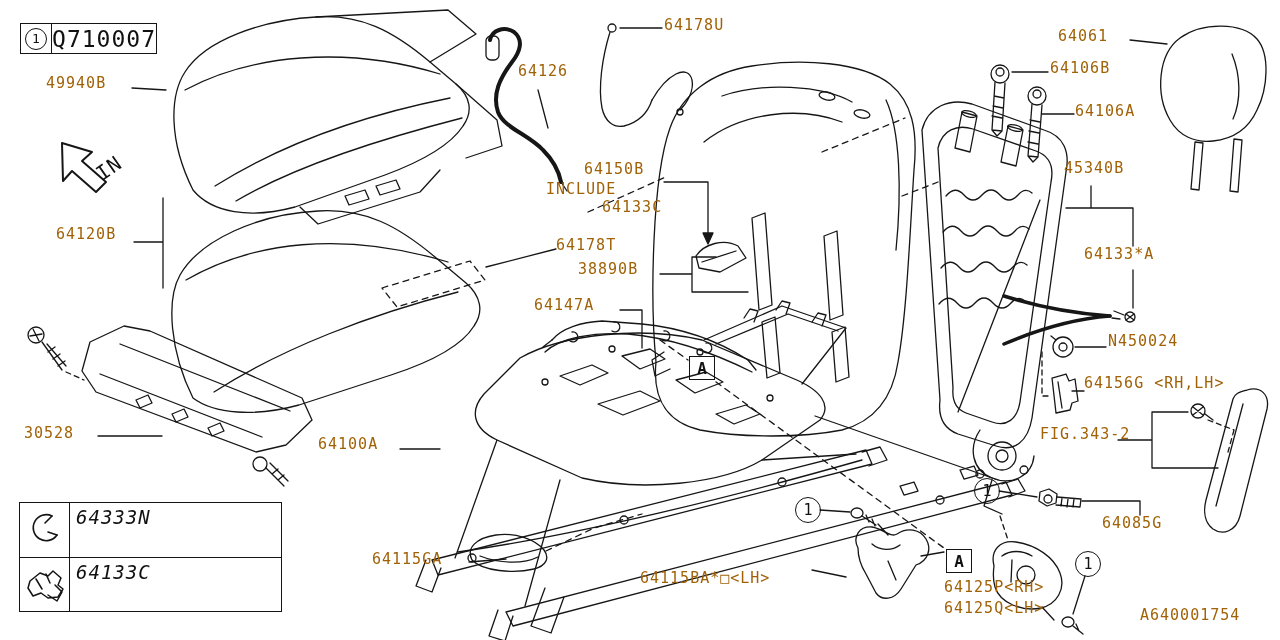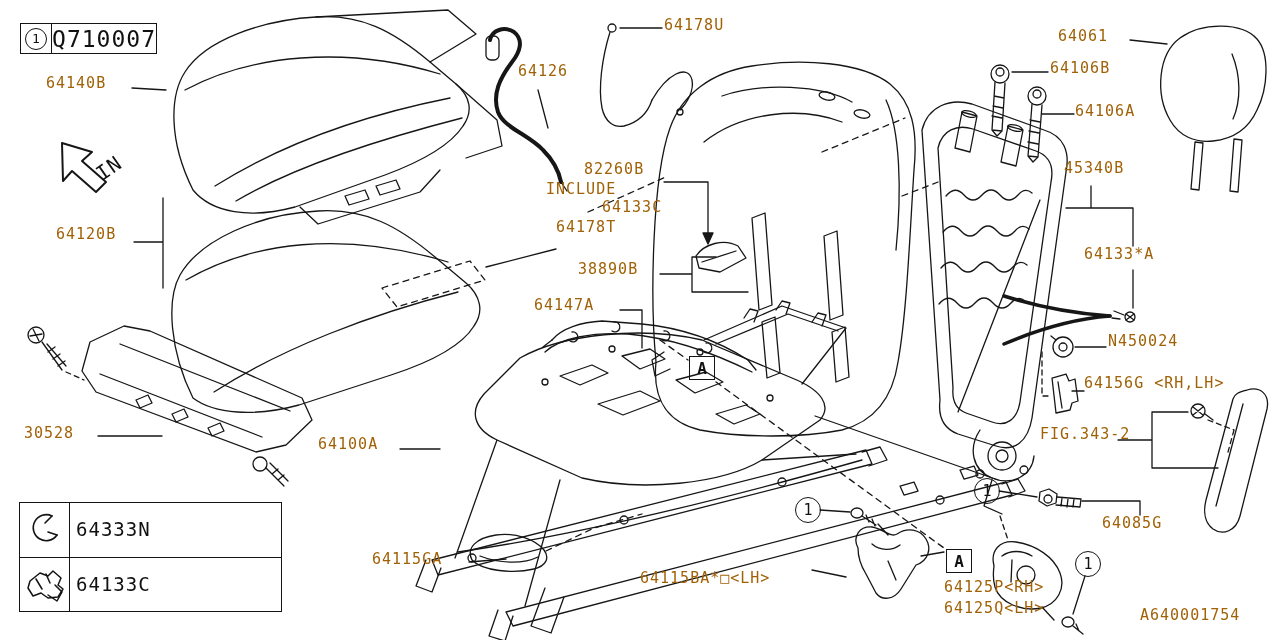--- a/index.html
+++ b/index.html
@@ -15,22 +15,22 @@
           display:flex;align-items:stretch;}
   .refbox .c1cell{width:37px;border-right:1.7px solid #141414;display:flex;align-items:center;justify-content:center;}
   .refbox .ccircle{width:20px;height:20px;border:1.4px solid #141414;border-radius:50%;
           display:flex;align-items:center;justify-content:center;font-size:13px;}
   .refbox .pncell{flex:1;display:flex;align-items:center;justify-content:center;font-size:23px;letter-spacing:1px;}
   .legend{position:absolute;left:19px;top:502px;width:261px;height:108px;border:1.7px solid #141414;
           display:flex;flex-direction:column;}
   .legend .row{flex:1;display:flex;align-items:stretch;}
   .legend .row+.row{border-top:1.7px solid #141414;}
   .legend .icell{width:49px;border-right:1.7px solid #141414;display:flex;align-items:center;justify-content:center;}
-  .legend .tcell{flex:1;padding:4px 6px;display:flex;flex-direction:column;justify-content:center;gap:3px;
-          font-size:19px;letter-spacing:1px;line-height:1.1;}
+  .legend .tcell{flex:1;padding:4px 6px;display:flex;flex-direction:column;justify-content:flex-start;gap:3px;
+          font-size:19px;letter-spacing:1px;line-height:1.1;font-style:italic;}
   .inlbl{position:absolute;left:96px;top:156px;font-size:20px;transform:rotate(-35deg);letter-spacing:1px;}
 </style>
 </head>
 <body>
 
 <div id="stage">
 
 <svg id="art" width="1280" height="640" viewBox="0 0 1280 640">
 <g fill="none" stroke="#161616" stroke-width="1.3" stroke-linecap="round" stroke-linejoin="round">
 
@@ -250,29 +250,29 @@
 
 <div class="refbox">
   <div class="c1cell">
     <div class="ccircle">1</div>
   </div>
   <div class="pncell">Q710007</div>
 </div>
 
 <div class="inlbl">IN</div>
 
-<div class="lbl" style="left:46px;top:76px">64140B</div>
+<div class="lbl" style="left:46px;top:76px">49940B</div>
 <div class="lbl" style="left:56px;top:227px">64120B</div>
 <div class="lbl" style="left:24px;top:426px">30528</div>
 <div class="lbl" style="left:518px;top:64px">64126</div>
 <div class="lbl" style="left:664px;top:18px">64178U</div>
-<div class="lbl" style="left:584px;top:162px">82260B</div>
+<div class="lbl" style="left:584px;top:162px">64150B</div>
 <div class="lbl" style="left:546px;top:182px">INCLUDE</div>
 <div class="lbl" style="left:602px;top:200px">64133C</div>
-<div class="lbl" style="left:556px;top:220px">64178T</div>
+<div class="lbl" style="left:556px;top:238px">64178T</div>
 <div class="lbl" style="left:578px;top:262px">38890B</div>
 <div class="lbl" style="left:534px;top:298px">64147A</div>
 <div class="lbl" style="left:318px;top:437px">64100A</div>
 <div class="lbl" style="left:1058px;top:29px">64061</div>
 <div class="lbl" style="left:1050px;top:61px">64106B</div>
 <div class="lbl" style="left:1075px;top:104px">64106A</div>
 <div class="lbl" style="left:1064px;top:161px">45340B</div>
 <div class="lbl" style="left:1084px;top:247px">64133*A</div>
 <div class="lbl" style="left:1108px;top:334px">N450024</div>
 <div class="lbl" style="left:1084px;top:376px">64156G &lt;RH,LH&gt;</div>

